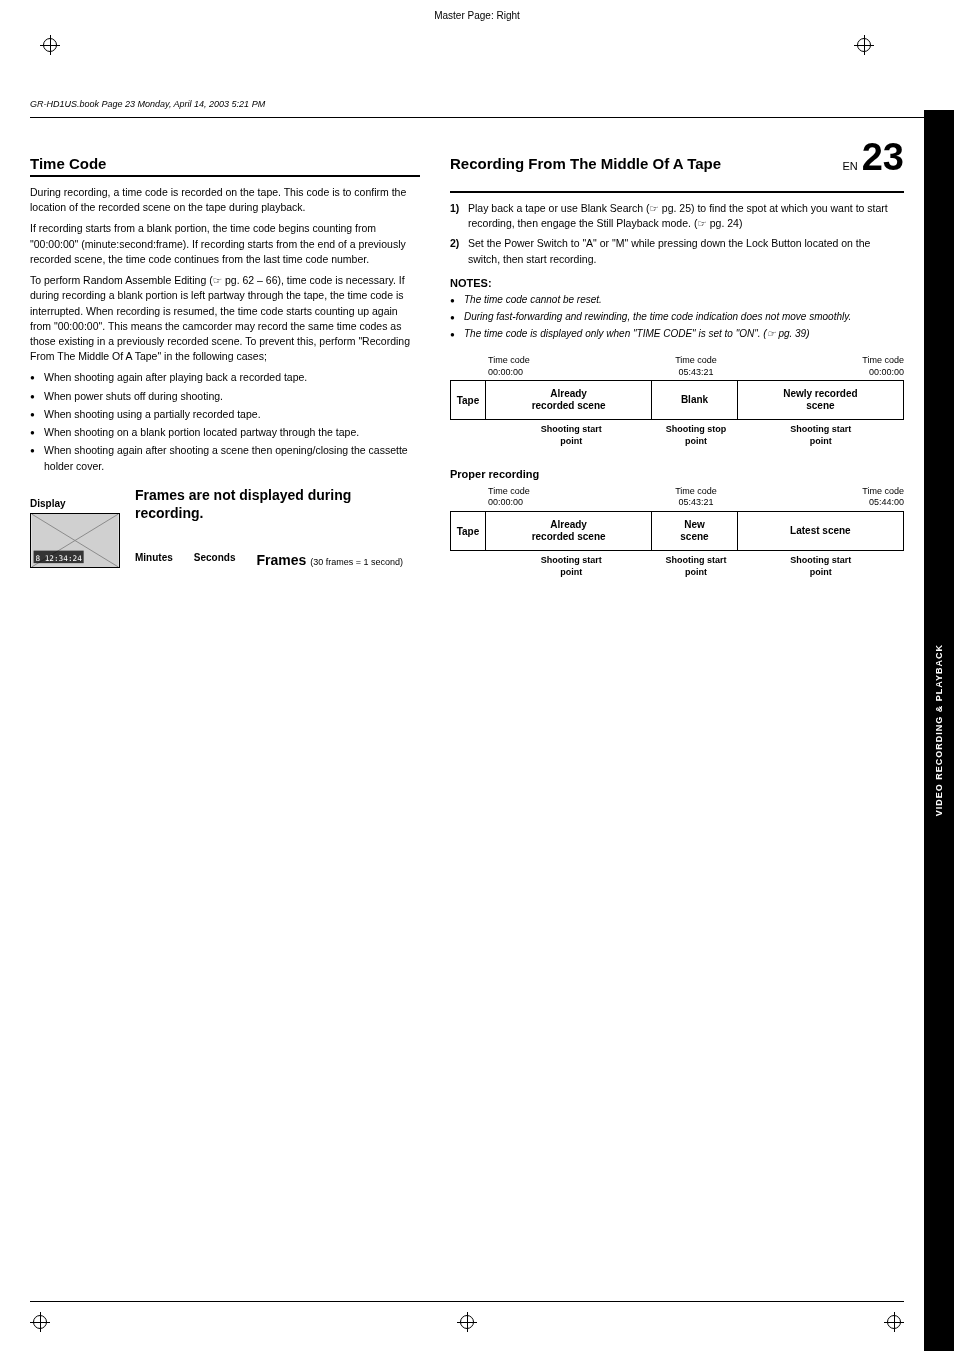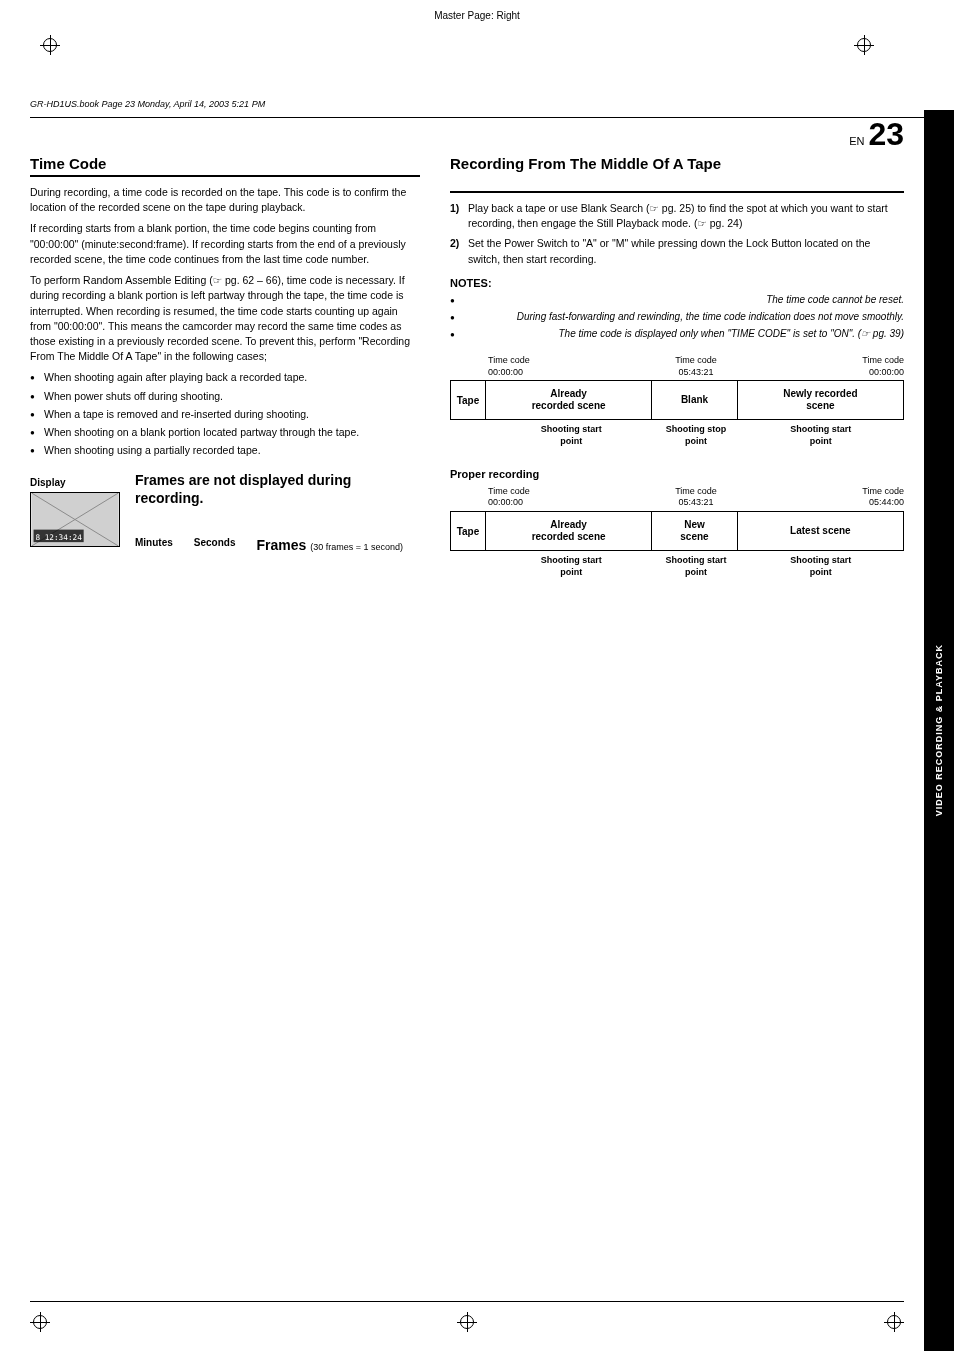--- a/index.html
+++ b/index.html
@@ -110,23 +110,24 @@
       padding: 8px 0;
       display: flex;
       align-items: baseline;
       gap: 4px;
     }
     .en-label {
       font-size: 11px;
       font-weight: normal;
     }
     .page-number {
-      font-size: 32px;
+      font-size: 38px;
       font-weight: bold;
       line-height: 1;
+      margin-top: 20px;
     }
 
     
     .content-area {
       position: absolute;
       top: 155px;
       left: 30px;
       right: 50px;
       bottom: 50px;
     }
@@ -187,21 +188,21 @@
       left: 0;
       font-size: 8px;
       top: 2px;
     }
 
     
     .display-section {
       margin-top: 12px;
       display: flex;
       gap: 15px;
-      align-items: center;
+      align-items: flex-end;
     }
     .display-label {
       font-size: 10px;
       font-weight: bold;
       margin-bottom: 4px;
     }
     .display-frame {
       width: 90px;
       height: 55px;
       border: 1.5px solid #000;
@@ -241,21 +242,20 @@
       list-style: none;
       margin: 0;
     }
     .notes-list li {
       font-size: 10px;
       line-height: 1.4;
       padding-left: 14px;
       position: relative;
       margin-bottom: 3px;
       font-style: italic;
-      text-align: right;
     }
     .notes-list li::before {
       content: '●';
       position: absolute;
       left: 0;
       font-size: 8px;
       top: 2px;
       font-style: normal;
     }
 
@@ -370,23 +370,23 @@
       <div class="left-col">
         <div class="section-title">Time Code</div>
 
         <p class="body-text">During recording, a time code is recorded on the tape. This code is to confirm the location of the recorded scene on the tape during playback.</p>
         <p class="body-text">If recording starts from a blank portion, the time code begins counting from "00:00:00" (minute:second:frame). If recording starts from the end of a previously recorded scene, the time code continues from the last time code number.</p>
         <p class="body-text">To perform Random Assemble Editing (☞ pg. 62 – 66), time code is necessary. If during recording a blank portion is left partway through the tape, the time code is interrupted. When recording is resumed, the time code starts counting up again from "00:00:00". This means the camcorder may record the same time codes as those existing in a previously recorded scene. To prevent this, perform "Recording From The Middle Of A Tape" in the following cases;</p>
 
         <ul class="bullet-list">
           <li>When shooting again after playing back a recorded tape.</li>
           <li>When power shuts off during shooting.</li>
-          <li>When a tape is removed and re-inserted during shooting.</li>
+          <li>When shooting using a partially recorded tape.</li>
           <li>When shooting on a blank portion located partway through the tape.</li>
-          <li>When shooting using a partially recorded tape.</li>
+          <li>When shooting again after shooting a scene then opening/closing the cassette holder cover.</li>
         </ul>
 
         <div class="display-section">
           <div>
             <div class="display-label">Display</div>
             <div class="display-frame">
               <svg viewBox="0 0 90 55" xmlns="http://www.w3.org/2000/svg">
                 <rect width="90" height="55" fill="#d0d0d0"></rect>
                 <line x1="0" y1="0" x2="90" y2="55" stroke="#888" stroke-width="1"></line>
                 <line x1="90" y1="0" x2="0" y2="55" stroke="#888" stroke-width="1"></line>

